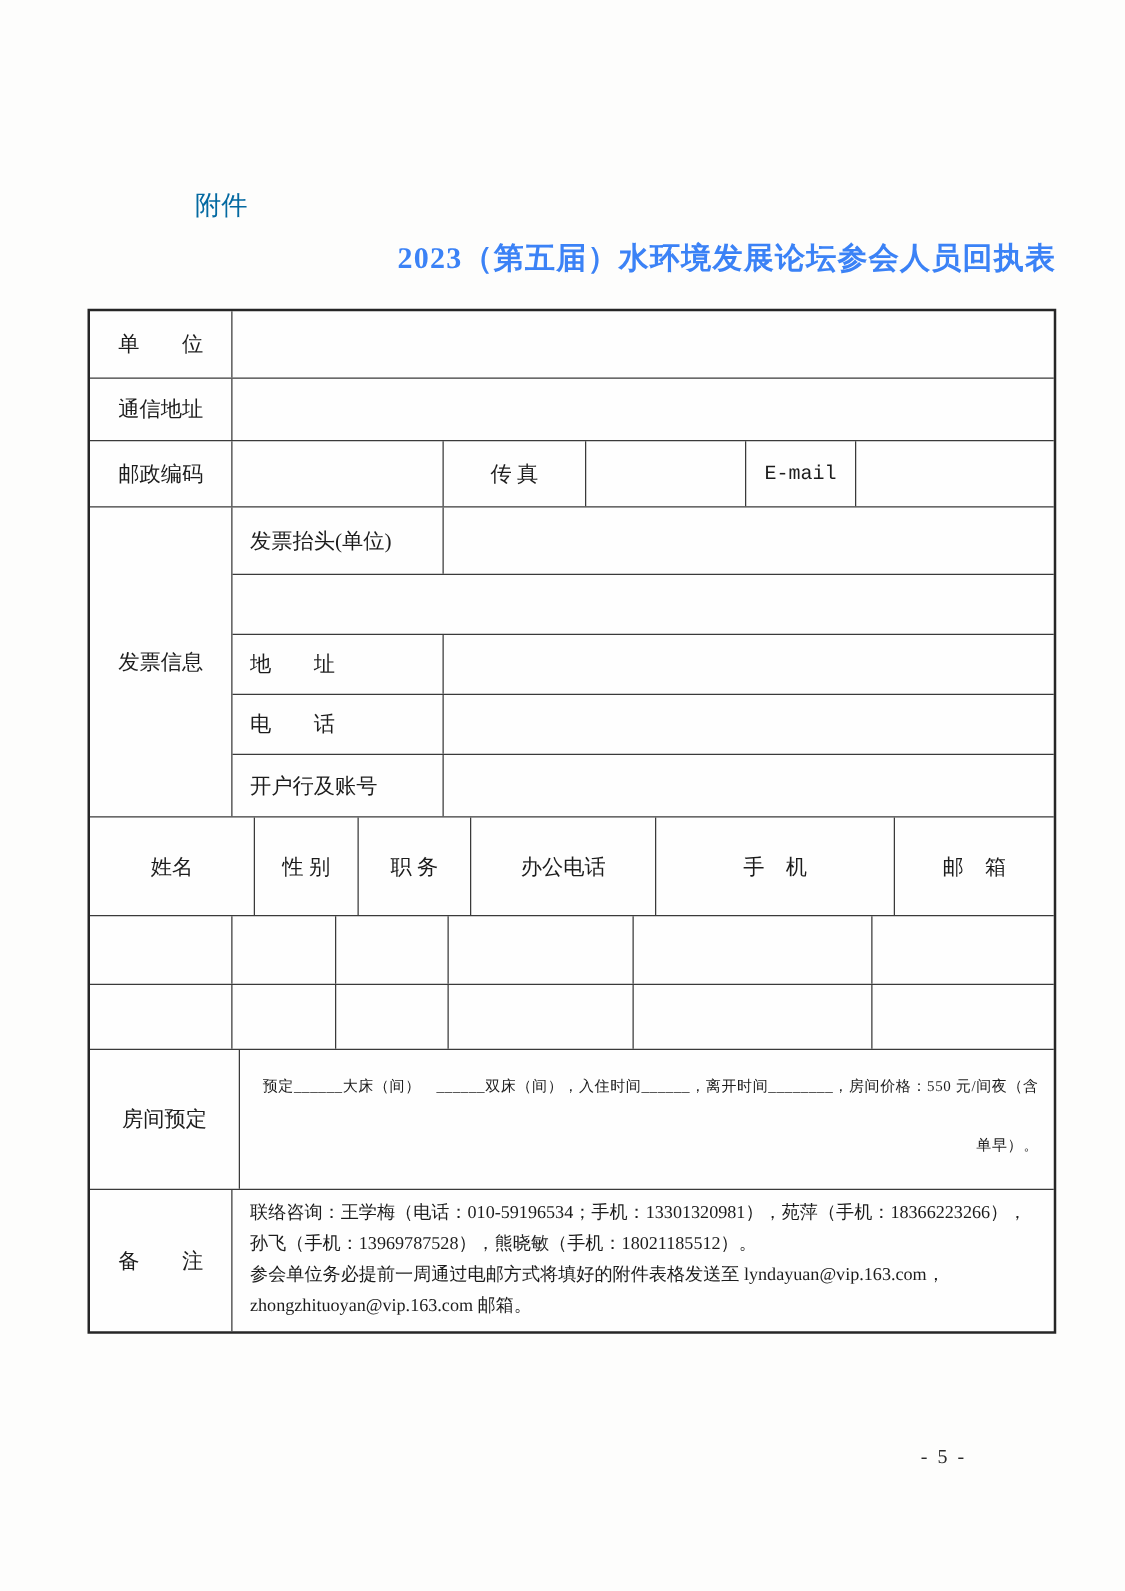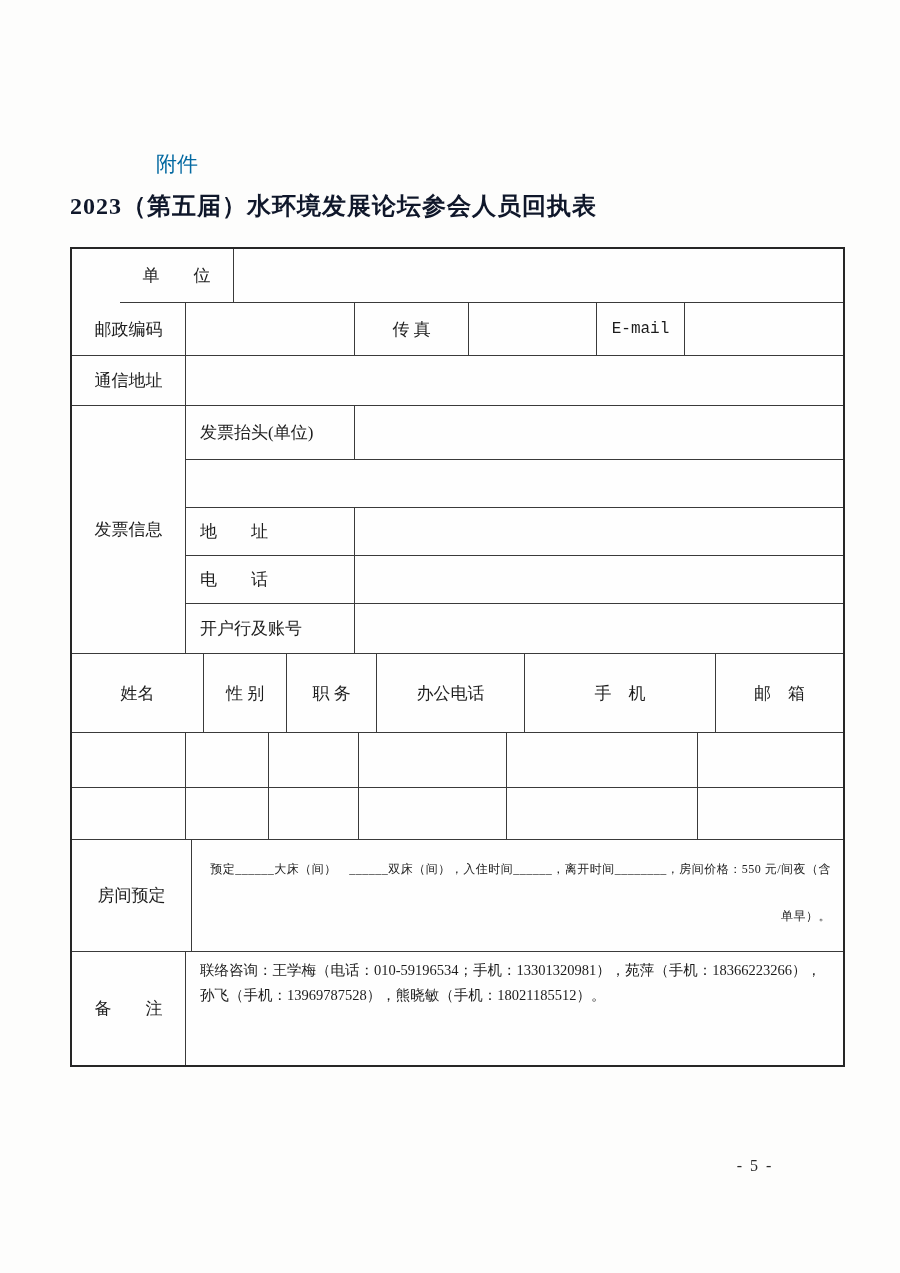--- a/index.html
+++ b/index.html
@@ -10,21 +10,21 @@
     color:#1c1c1c;
     -webkit-font-smoothing:antialiased;
   }
   .attachment{
     position:absolute;left:108px;top:150px;
     font-family:Liberation Sans, sans-serif;
     font-size:21px;color:#0369a1;margin-left:48px;
   }
   .doc-title{
     position:absolute;left:70px;top:190px;width:775px;
-    text-align:left;font-size:24px;font-weight:bold;color:#0f172a;
+    text-align:right;font-size:24px;font-weight:bold;color:#3b82f6;
     letter-spacing:1px;
   }
   .form-table{
     position:absolute;left:70px;top:247px;width:775px;
     border:2px solid #262626;
     box-sizing:border-box;
     background:#fefefe;
   }
   .row{display:flex;box-sizing:border-box;}
   .row.bb{border-bottom:1.5px solid #3a3a3a;}
@@ -62,36 +62,36 @@
 </style>
 </head>
 <body>
 
 <div class="attachment">附件</div>
 
 <div class="doc-title">2023（第五届）水环境发展论坛参会人员回执表</div>
 
 <div class="form-table">
 
-  <div class="row bb" style="height:54px;margin-left:48px;">
+  <div class="row bb" style="height:54px;">
     <div class="cell br center" style="width:114px;">单　　位</div>
+    <div class="cell grow"></div>
+  </div>
+
+  <div class="row bb" style="height:50px;">
+    <div class="cell br center" style="width:114px;">通信地址</div>
     <div class="cell grow"></div>
   </div>
 
   <div class="row bb" style="height:53px;">
     <div class="cell br center" style="width:114px;">邮政编码</div>
     <div class="cell br" style="width:169px;"></div>
     <div class="cell br center" style="width:114px;">传 真</div>
     <div class="cell br" style="width:128px;"></div>
     <div class="cell br center" style="width:88px;font-family:'Liberation Mono','DejaVu Sans Mono',monospace;font-size:16px;">E-mail</div>
-    <div class="cell grow"></div>
-  </div>
-
-  <div class="row bb" style="height:50px;">
-    <div class="cell br center" style="width:114px;">通信地址</div>
     <div class="cell grow"></div>
   </div>
 
 
   <div class="row bb" style="height:248px;">
     <div class="cell br center" style="width:114px;">发票信息</div>
     <div class="sub">
       <div class="subrow bb" style="height:54px;">
         <div class="cell br padL" style="width:169px;">发票抬头(单位)</div>
         <div class="cell grow"></div>
@@ -146,19 +146,20 @@
     <div class="cell grow" style="align-items:flex-start;">
       <span class="room-text">预定______大床（间）　______双床（间），入住时间______，离开时间________，房间价格：550 元/间夜（含单早）。</span>
     </div>
   </div>
 
   <div class="row" style="height:113px;">
     <div class="cell br center" style="width:114px;">备　　注</div>
     <div class="cell grow" style="align-items:flex-start;">
       <span class="remark-text">
         <p>联络咨询：王学梅（电话：010-59196534；手机：13301320981），苑萍（手机：18366223266），孙飞（手机：13969787528），熊晓敏（手机：18021185512）。</p>
+        <p>参会单位务必提前一周通过电邮方式将填好的附件表格发送至 lyndayuan@vip.163.com，zhongzhituoyan@vip.163.com 邮箱。</p>
       </span>
     </div>
   </div>
 
 </div>
 
 <div class="page-number">- 5 -</div>
 
 </body></html>

